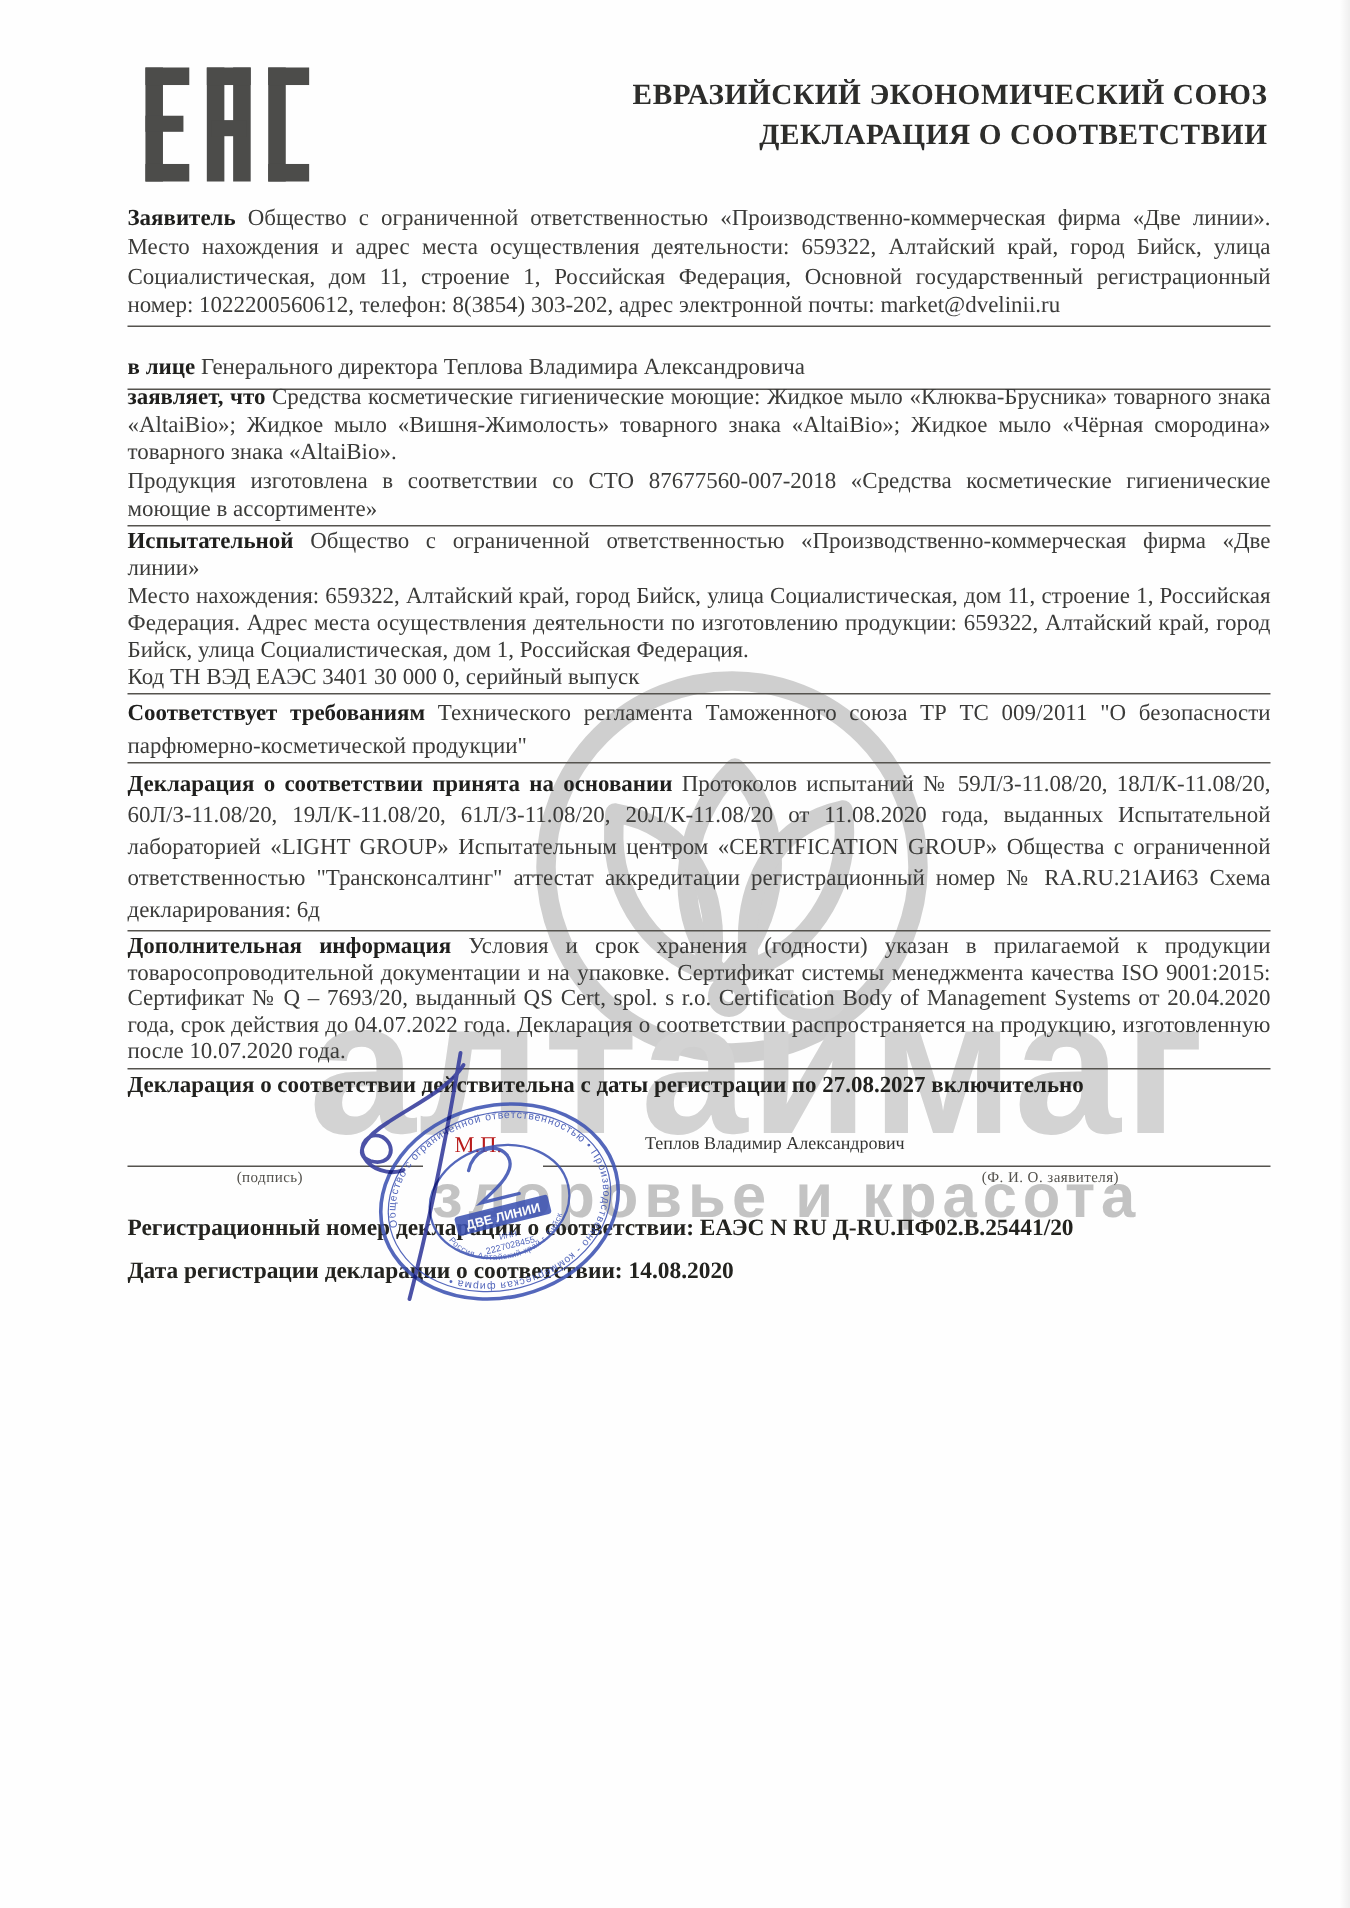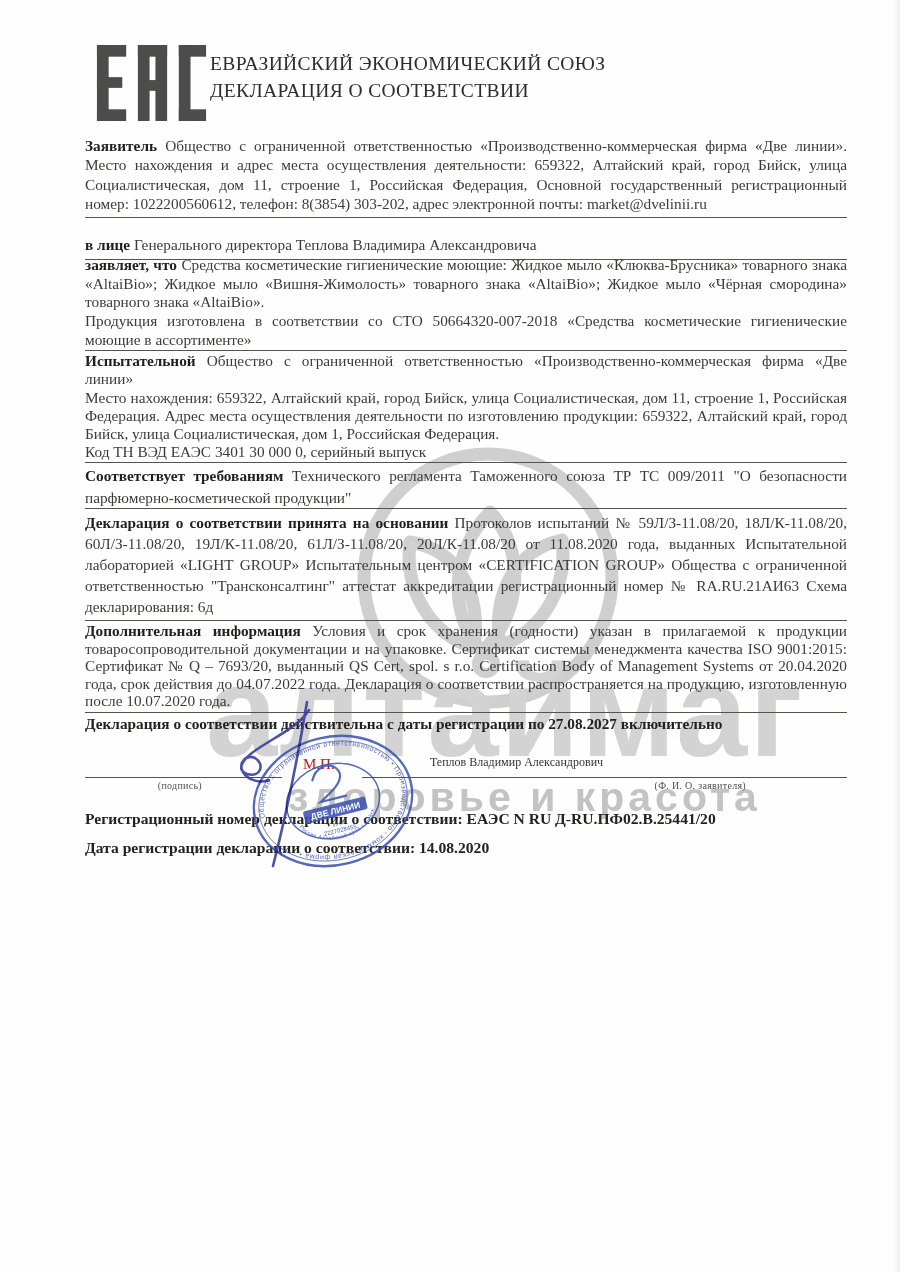--- a/index.html
+++ b/index.html
@@ -22,22 +22,22 @@
   .wm-slogan{
     position:absolute;left:288px;top:774px;
     font-family:"Liberation Sans","DejaVu Sans",sans-serif;font-weight:bold;
     font-size:41px;letter-spacing:4px;color:#c3c3c3;white-space:nowrap;
   }
 
   
   .content{position:absolute;inset:0;z-index:2;}
   .eac{position:absolute;left:95px;top:42px;width:115px;height:82px;}
   .title{
-    position:absolute;left:210px;top:50px;width:635px;text-align:left;
-    font-weight:normal;font-size:19.5px;line-height:27px;letter-spacing:.4px;color:#2d2d2b;
+    position:absolute;left:210px;top:50px;width:635px;text-align:right;
+    font-weight:bold;font-size:19.5px;line-height:27px;letter-spacing:.4px;color:#2d2d2b;
   }
   .sec{position:absolute;left:85px;width:762px;text-align:justify;font-size:15.3px;}
   .sec .lead{font-weight:bold;color:#1f1f1d;}
   .bb{border-bottom:1.4px solid #55534e;}
   .sec p{margin:0;}
   .sec-a{top:136px;line-height:19.3px;padding-bottom:4px;}
   .sec-b{top:236px;line-height:18px;padding-bottom:5px;}
   .sec-c{top:256px;line-height:18.7px;padding-bottom:0px;}
   .sec-d{top:352px;line-height:18.3px;}
   .sec-e{top:465px;line-height:21.5px;}
@@ -110,21 +110,21 @@
     <div class="sec sec-a bb">
       <p><span class="lead">Заявитель</span> <span>Общество с ограниченной ответственностью «Производственно-коммерческая фирма «Две линии». Место нахождения и адрес места осуществления деятельности: 659322, Алтайский край, город Бийск, улица Социалистическая, дом 11, строение 1, Российская Федерация, Основной государственный регистрационный номер: 1022200560612, телефон: 8(3854) 303-202, адрес электронной почты: market@dvelinii.ru</span></p>
     </div>
 
     <div class="sec sec-b bb">
       <p><span class="lead">в лице</span> <span>Генерального директора Теплова Владимира Александровича</span></p>
     </div>
 
     <div class="sec sec-c bb">
       <p><span class="lead">заявляет, что</span> <span>Средства косметические гигиенические моющие: Жидкое мыло «Клюква-Брусника» товарного знака «AltaiBio»; Жидкое мыло «Вишня-Жимолость» товарного знака «AltaiBio»; Жидкое мыло «Чёрная смородина» товарного знака «AltaiBio».</span></p>
-      <p>Продукция изготовлена в соответствии со СТО 50664320-007-2018 «Средства косметические гигиенические моющие в ассортименте»</p>
+      <p>Продукция изготовлена в соответствии со СТО 87677560-007-2018 «Средства косметические гигиенические моющие в ассортименте»</p>
     </div>
 
     <div class="sec sec-d bb">
       <p><span class="lead">Испытательной</span> <span>Общество с ограниченной ответственностью «Производственно-коммерческая фирма «Две линии»</span></p>
       <p>Место нахождения: 659322, Алтайский край, город Бийск, улица Социалистическая, дом 11, строение 1, Российская Федерация. Адрес места осуществления деятельности по изготовлению продукции: 659322, Алтайский край, город Бийск, улица Социалистическая, дом 1, Российская Федерация.</p>
       <p>Код ТН ВЭД ЕАЭС 3401 30 000 0, серийный выпуск</p>
     </div>
 
     <div class="sec sec-e bb">
       <p><span class="lead">Соответствует требованиям</span> <span>Технического регламента Таможенного союза ТР ТС 009/2011 "О безопасности парфюмерно-косметической продукции"</span></p>

